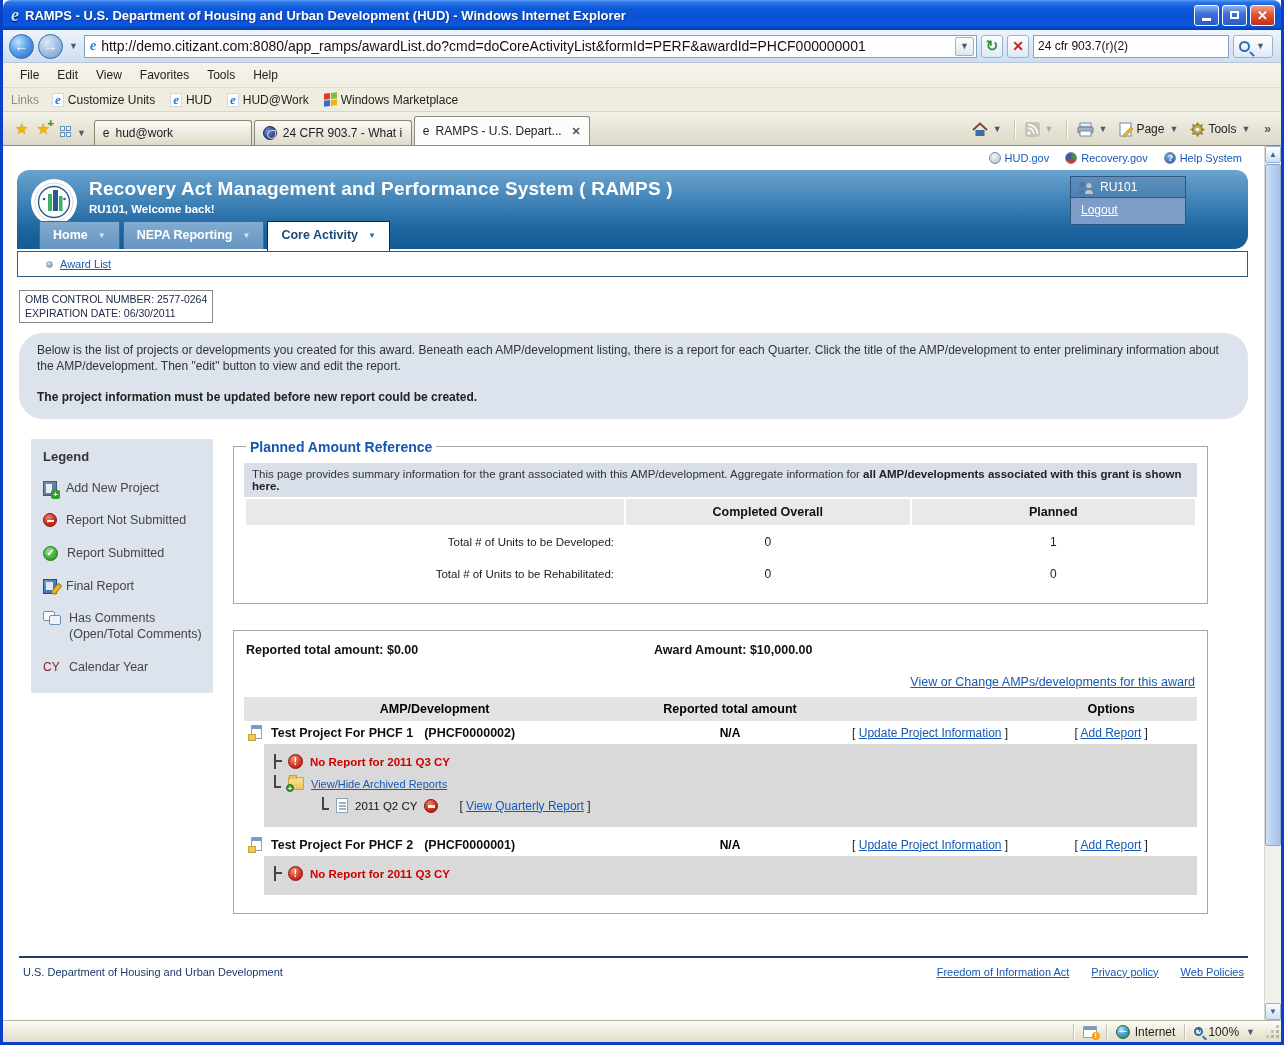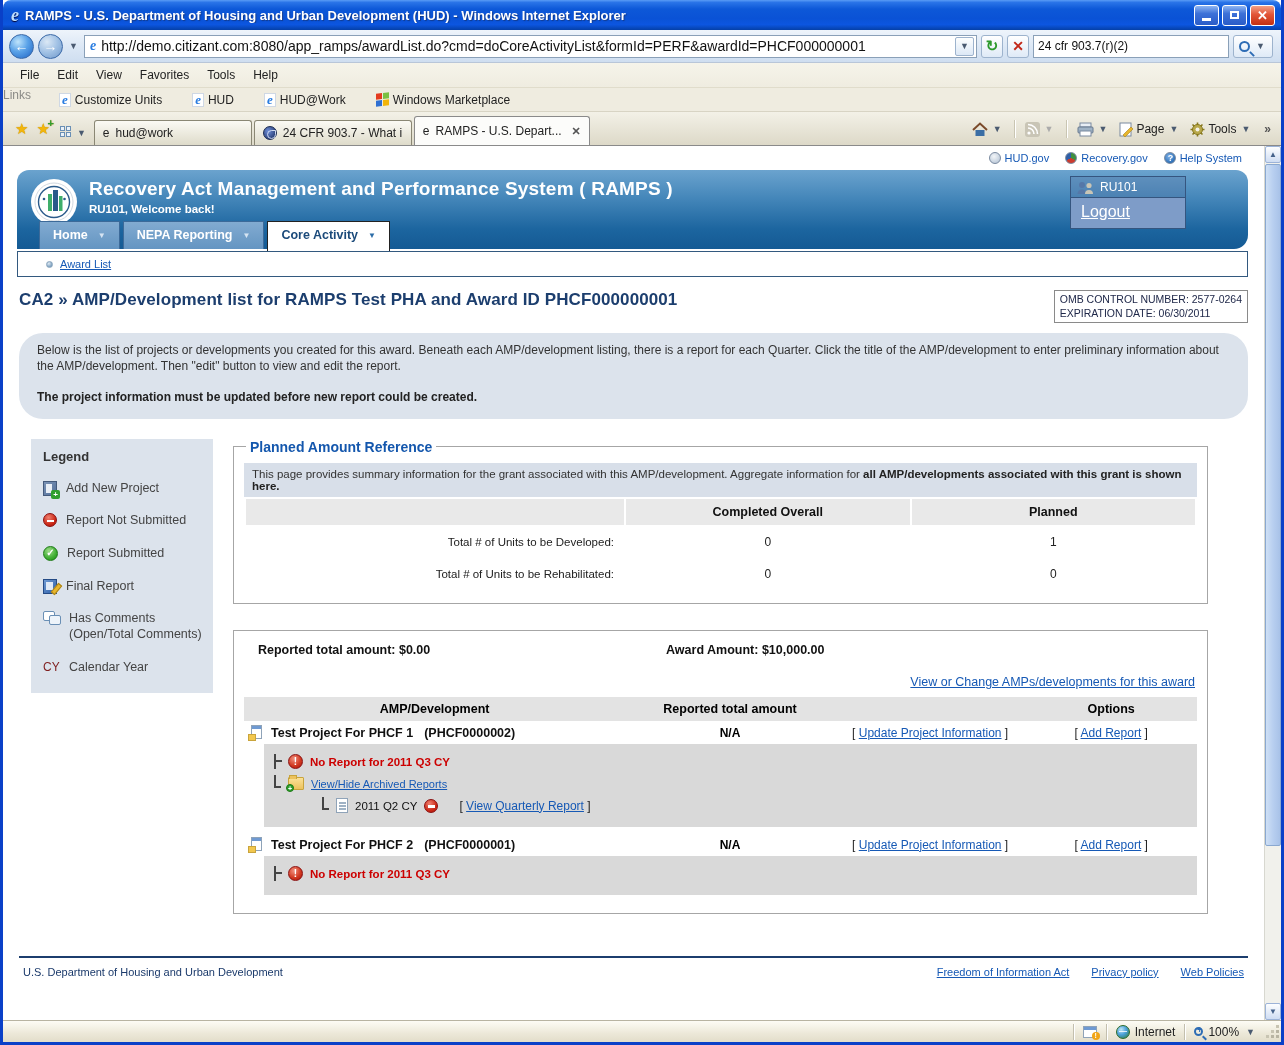--- a/index.html
+++ b/index.html
@@ -47,21 +47,21 @@
   .searchfield .q { flex:1; font-size:12px; color:#111; white-space:nowrap; overflow:hidden; }
   .mag { width:11px; height:11px; border:2px solid #2d6cb5; border-radius:50%; position:relative; }
   .mag::after { content:''; position:absolute; width:6px; height:2px; background:#2d6cb5; transform:rotate(45deg); left:8px; top:10px; }
   .magbtn { display:flex; align-items:center; gap:4px; padding:0 5px; height:23px; border:1px solid #9db3cd;
     border-radius:3px; background:linear-gradient(180deg,#ffffff 0%,#dfeaf7 100%); }
 
   
   .menubar { height:25px; flex:0 0 auto; display:flex; align-items:center; padding-left:8px;
     background:linear-gradient(180deg,#f6f4ea 0%,#efece0 100%); border-bottom:1px solid #e0dccb; }
   .menubar .mi { padding:0 9px; color:#222; font-size:12px; }
-  .linksbar { height:24px; flex:0 0 auto; display:flex; gap:18px; 
+  .linksbar { height:24px; flex:0 0 auto; display:flex; align-items:center; gap:3px; padding-left:8px;
     background:#efece0; border-bottom:1px solid #d8d4c4; }
   .linksbar .lbl { color:#8a8a86; font-size:12px; margin-right:4px; }
   .linkitem { display:flex; align-items:center; gap:4px; color:#222; font-size:12px; padding:0 6px; }
   .ie-mini { font-family:"Liberation Serif",serif; font-style:italic; font-weight:bold; color:#2a7de1; font-size:13px;
     background:#fff; border:1px solid #cfd8e4; padding:0 2px; line-height:12px; }
   .winflag { width:13px; height:13px; display:grid; grid-template-columns:6px 6px; grid-template-rows:6px 6px; gap:1px; transform:skewY(-6deg); }
   .winflag i { display:block; } .wf1{background:#e43b1f;} .wf2{background:#7bc043;} .wf3{background:#2f6fd2;} .wf4{background:#f2b50c;}
 
   
   .tabsrow { height:33px; flex:0 0 auto; display:flex; align-items:flex-end; padding:0 6px;
@@ -109,21 +109,21 @@
     background:linear-gradient(180deg,#6ba3ce 0%,#4587ba 35%,#1c659f 75%,#145a94 100%); }
   .hud-logo { position:absolute; left:14px; top:9px; width:46px; height:46px; border-radius:50%; background:#fff;
     display:flex; align-items:center; justify-content:center; }
   .hdr-text { position:absolute; left:72px; top:8px; color:#fff; }
   .hdr-text .h1 { font-size:19px; font-weight:bold; letter-spacing:.2px; }
   .hdr-text .h2 { font-size:11.5px; font-weight:bold; margin-top:3px; }
   .userbox { position:absolute; right:62px; top:6px; color:#fff; }
   .userbox .uline { display:flex; align-items:center; gap:6px; font-size:12px; padding:3px 6px;
     border:1px solid #35557f; border-bottom:none; background:rgba(90,120,165,.35); }
   .logoutbox { border:1px solid #35557f; background:#7e9cc8; padding:5px 10px 7px; width:116px; }
-  .logoutbox a { color:#fff; font-size:16px; }
+  .logoutbox a { color:#fff; font-size:12px; }
   .navtabs { position:absolute; left:22px; bottom:0; display:flex; gap:3px; align-items:flex-end; }
   .ntab { display:flex; align-items:center; gap:10px; padding:6px 13px 7px; font-weight:bold; font-size:12.5px;
     color:#fff; background:linear-gradient(180deg,#82abd1 0%,#6495c2 100%); border:1px solid #3c6a99; border-bottom:none; }
   .ntab .arr { font-size:8px; color:#d6e4f2; }
   .ntab.active { background:#fff; color:#1b4a7a; padding-bottom:9px; margin-bottom:-2px; border-color:#222; }
   .ntab.active .arr { color:#2d6da8; }
 
   .breadcrumb { margin:2px 16px 0 14px; border:1px solid #33597f; height:26px; display:flex; align-items:center;
     gap:7px; padding-left:28px; background:#fff; }
   .bc-bullet { width:7px; height:7px; border-radius:50%; background:radial-gradient(circle at 35% 30%,#dfeaf4 0%,#7fa2c0 70%); border:1px solid #88a4bd; }
@@ -149,21 +149,21 @@
   .note { background:#d8dfe9; padding:5px 8px; font-size:11.5px; color:#333; margin-top:2px; }
   .note b { color:#222; }
   table.planned { width:100%; border-collapse:separate; border-spacing:2px; }
   table.planned th { background:#e9e9e9; font-size:12.5px; font-weight:bold; color:#111; padding:6px 4px; }
   table.planned td { padding:8px 4px; font-size:11.5px; color:#222; }
   table.planned td.lbl { text-align:right; padding-right:10px; }
   table.planned td.val { text-align:center; font-size:12px; }
   .c40{width:40%;} .c30{width:30%;}
 
   .amounts { display:flex; margin:6px 2px 0; font-weight:bold; font-size:12.5px; color:#111; }
-  .amounts .a1 { width:43%;margin-left:12px; }
+  .amounts .a1 { width:43%; }
   .changelink { text-align:right; margin:18px 2px 8px; font-size:12.5px; }
   a { color:#1659b5; }
   .awardgrid { display:grid; grid-template-columns:40% 22% 20% 18%; align-items:center; }
   .awardgrid.hdr { background:#e3e3e3; font-weight:bold; font-size:12.5px; }
   .awardgrid.hdr > div { text-align:center; padding:5px 2px; }
   .projrow { padding:4px 0 3px; }
   .projname { display:flex; align-items:center; gap:7px; padding-left:4px; font-weight:bold; font-size:12.5px; color:#111; }
   .projname .code { margin-left:4px; }
   .cellc { text-align:center; font-weight:bold; font-size:12px; }
   .bracket { text-align:center; font-size:12px; color:#222; }
@@ -451,21 +451,20 @@
           </span>
         </div>
       </div>
 
       <div class="breadcrumb">
         <span class="bc-bullet"></span>
         <a href="#">Award List</a>
       </div>
 
       <div class="titlerow">
-        <div class="pagetitle">CA2 » AMP/Development list for RAMPS Test PHA and Award ID PHCF000000001</div>
         <div class="ombbox">
           <div>OMB CONTROL NUMBER: 2577-0264</div>
           <div>EXPIRATION DATE: 06/30/2011</div>
         </div>
       </div>
 
       <div class="intro">
         <div class="p1">Below is the list of projects or developments you created for this award. Beneath each AMP/development listing, there is a report for each Quarter. Click the title of the AMP/development to enter preliminary information about the AMP/development. Then "edit" button to view and edit the report.</div>
         <div class="p2">The project information must be updated before new report could be created.</div>
       </div>

